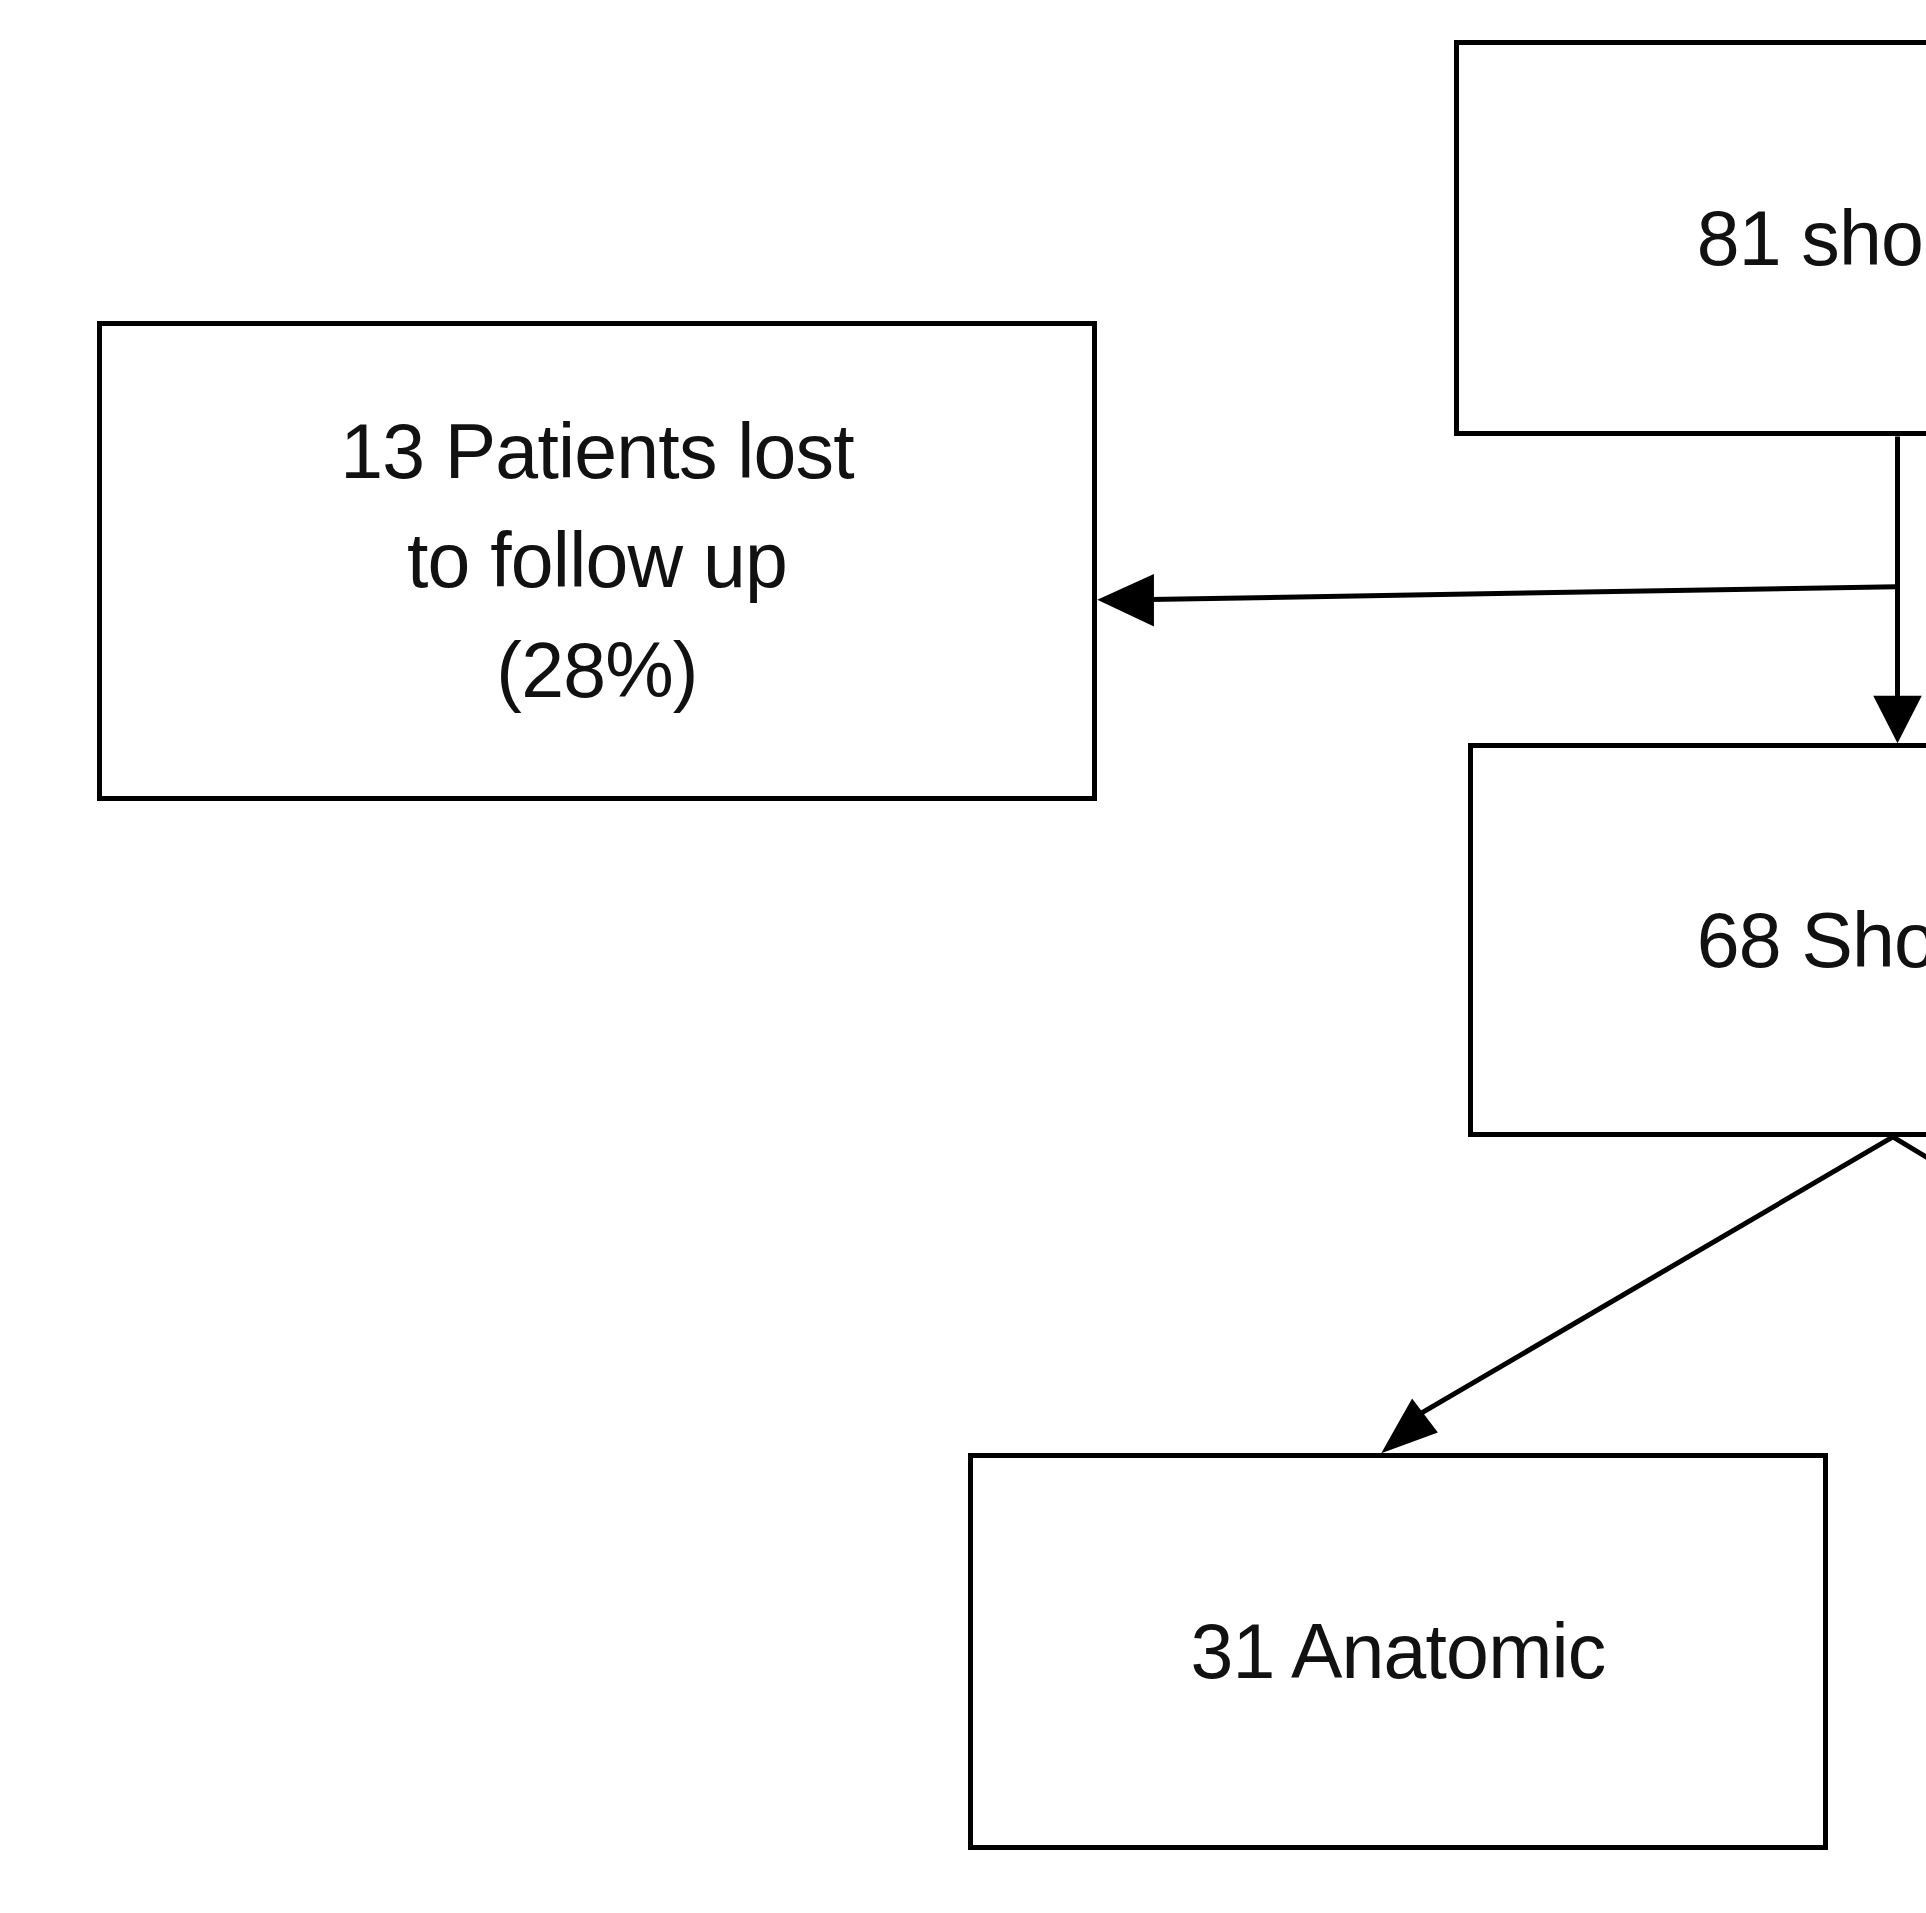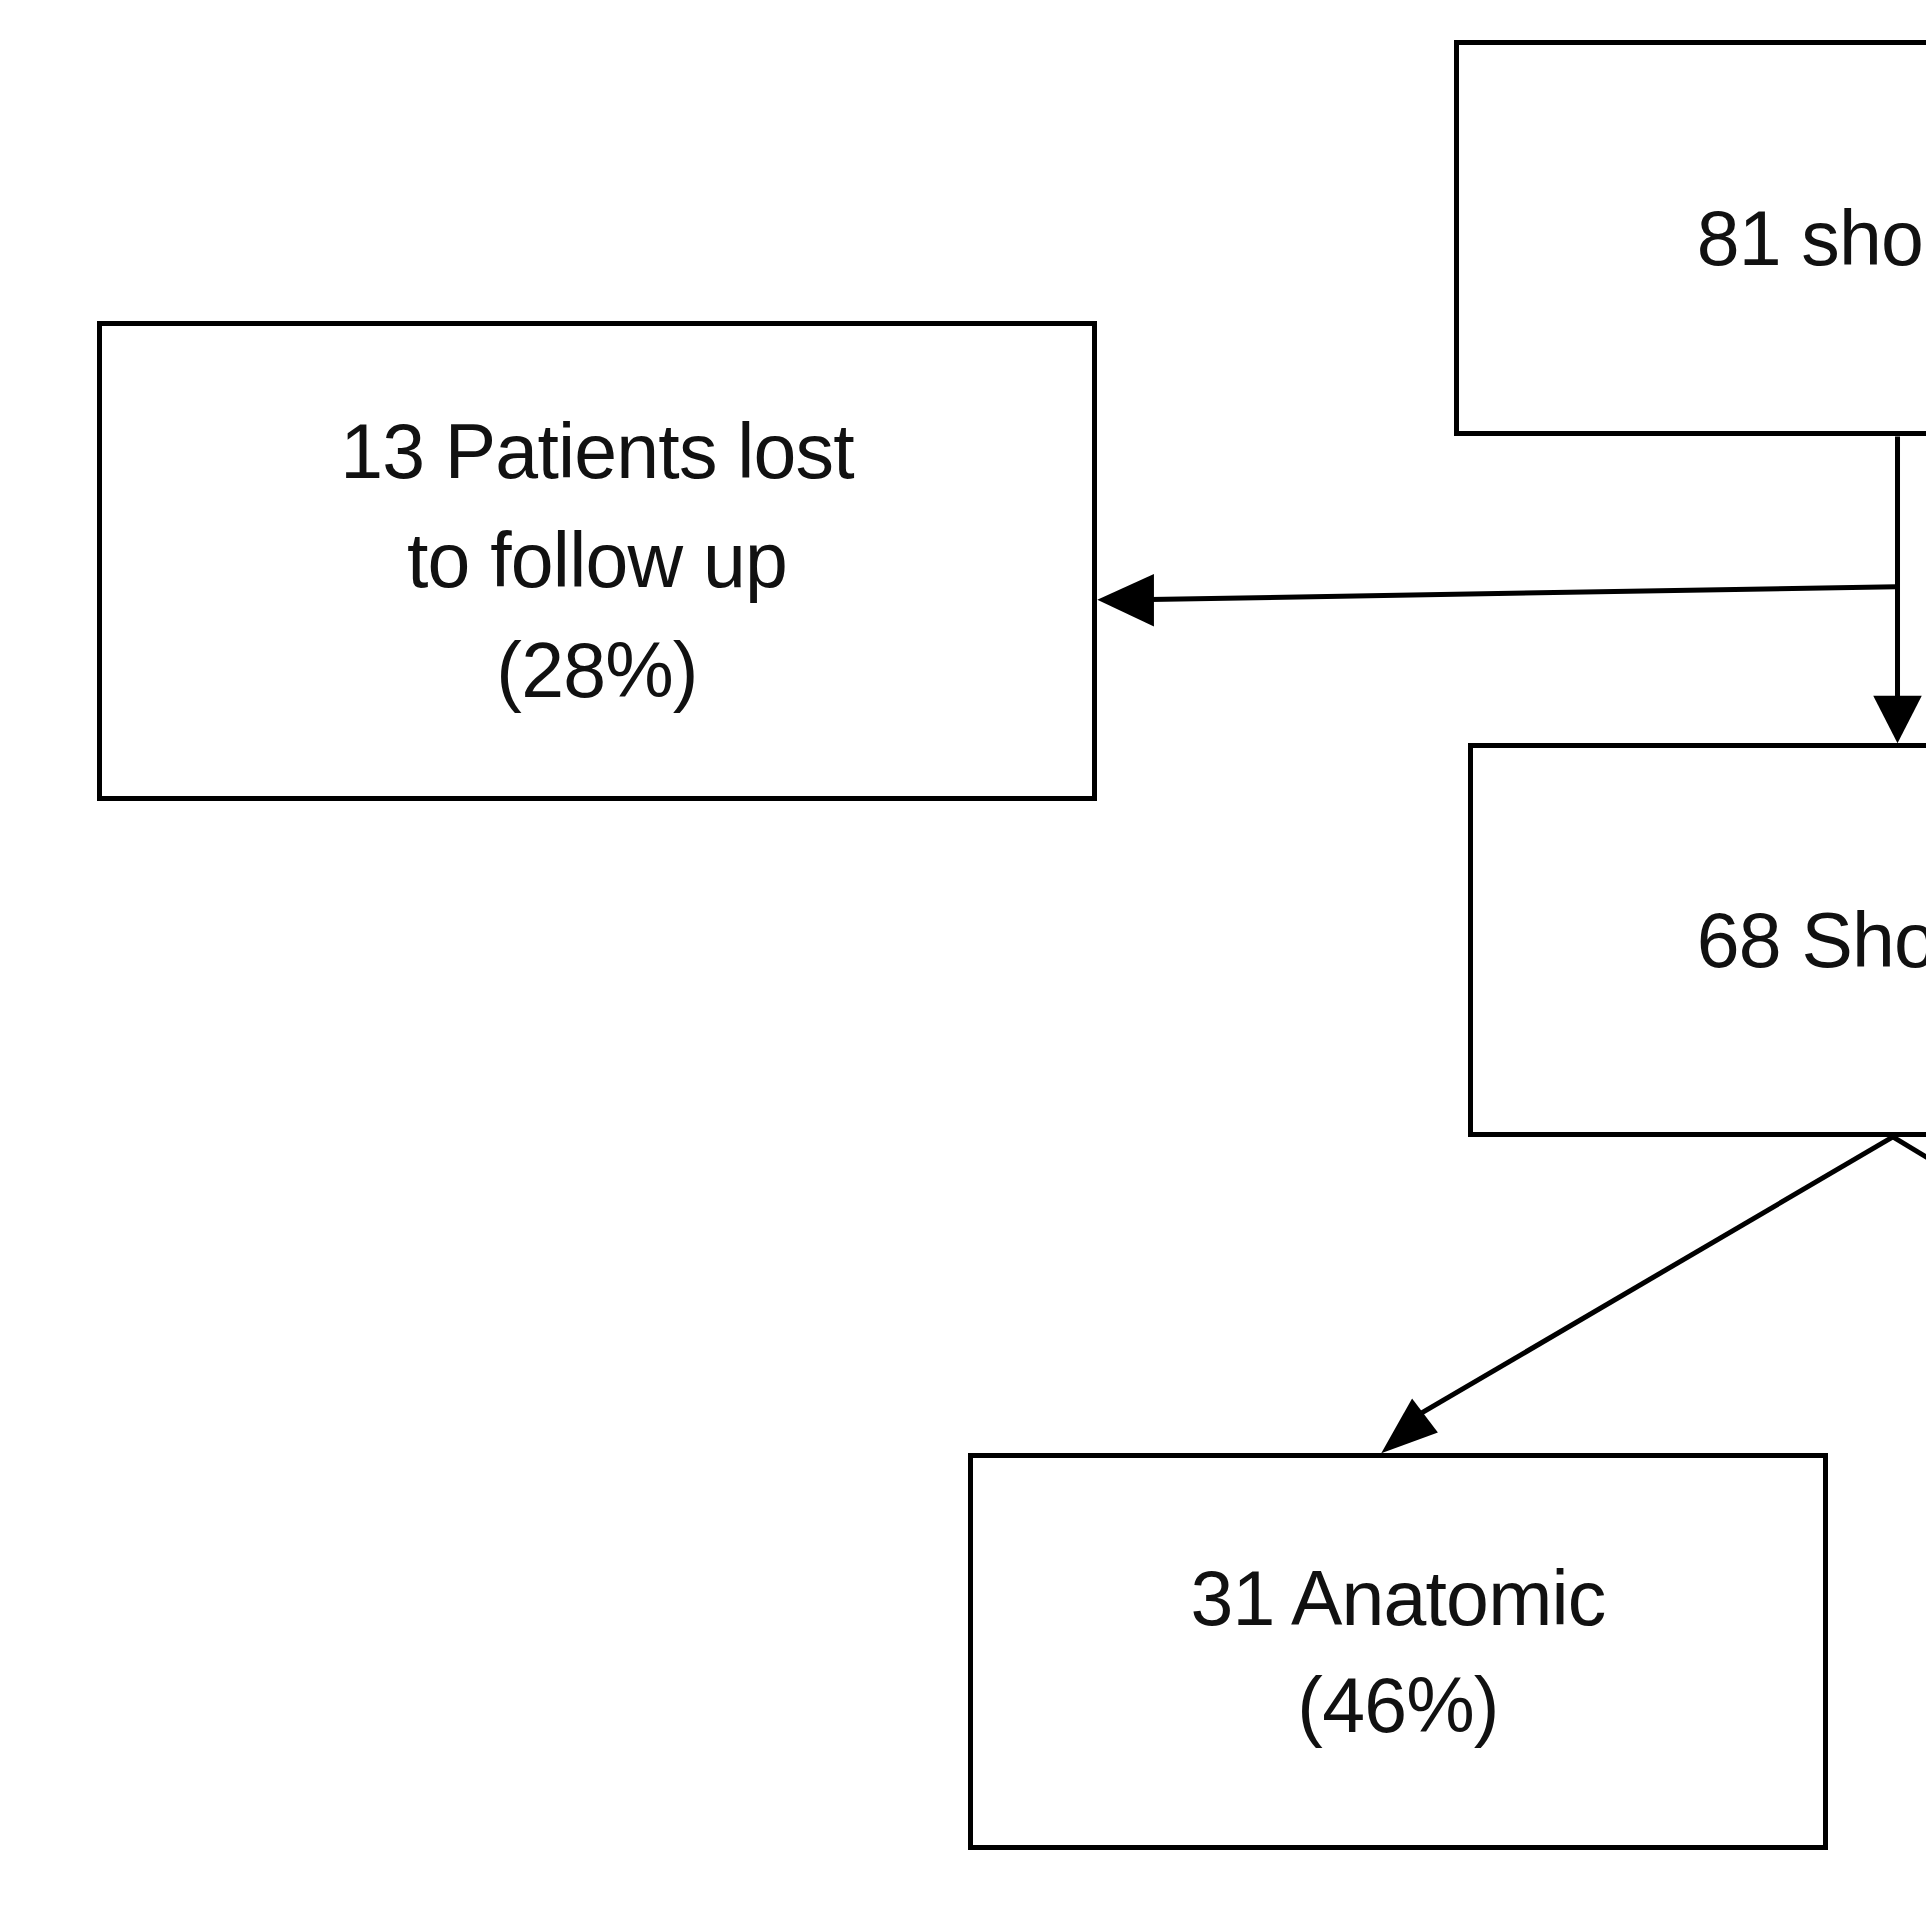--- a/index.html
+++ b/index.html
@@ -88,17 +88,16 @@
     <span class="node-line">to follow up</span>
     <span class="node-line">(28%)</span>
   </div>
 
   <div class="node-box" id="box-followed">
     <span class="node-line">68 Shoulder</span>
   </div>
 
   <div class="node-box" id="box-anatomic">
     <span class="node-line">31 Anatomic</span>
-    <span class="node-line">(46%)</span>
   </div>
 
 </div>
 
 
 </body></html>

